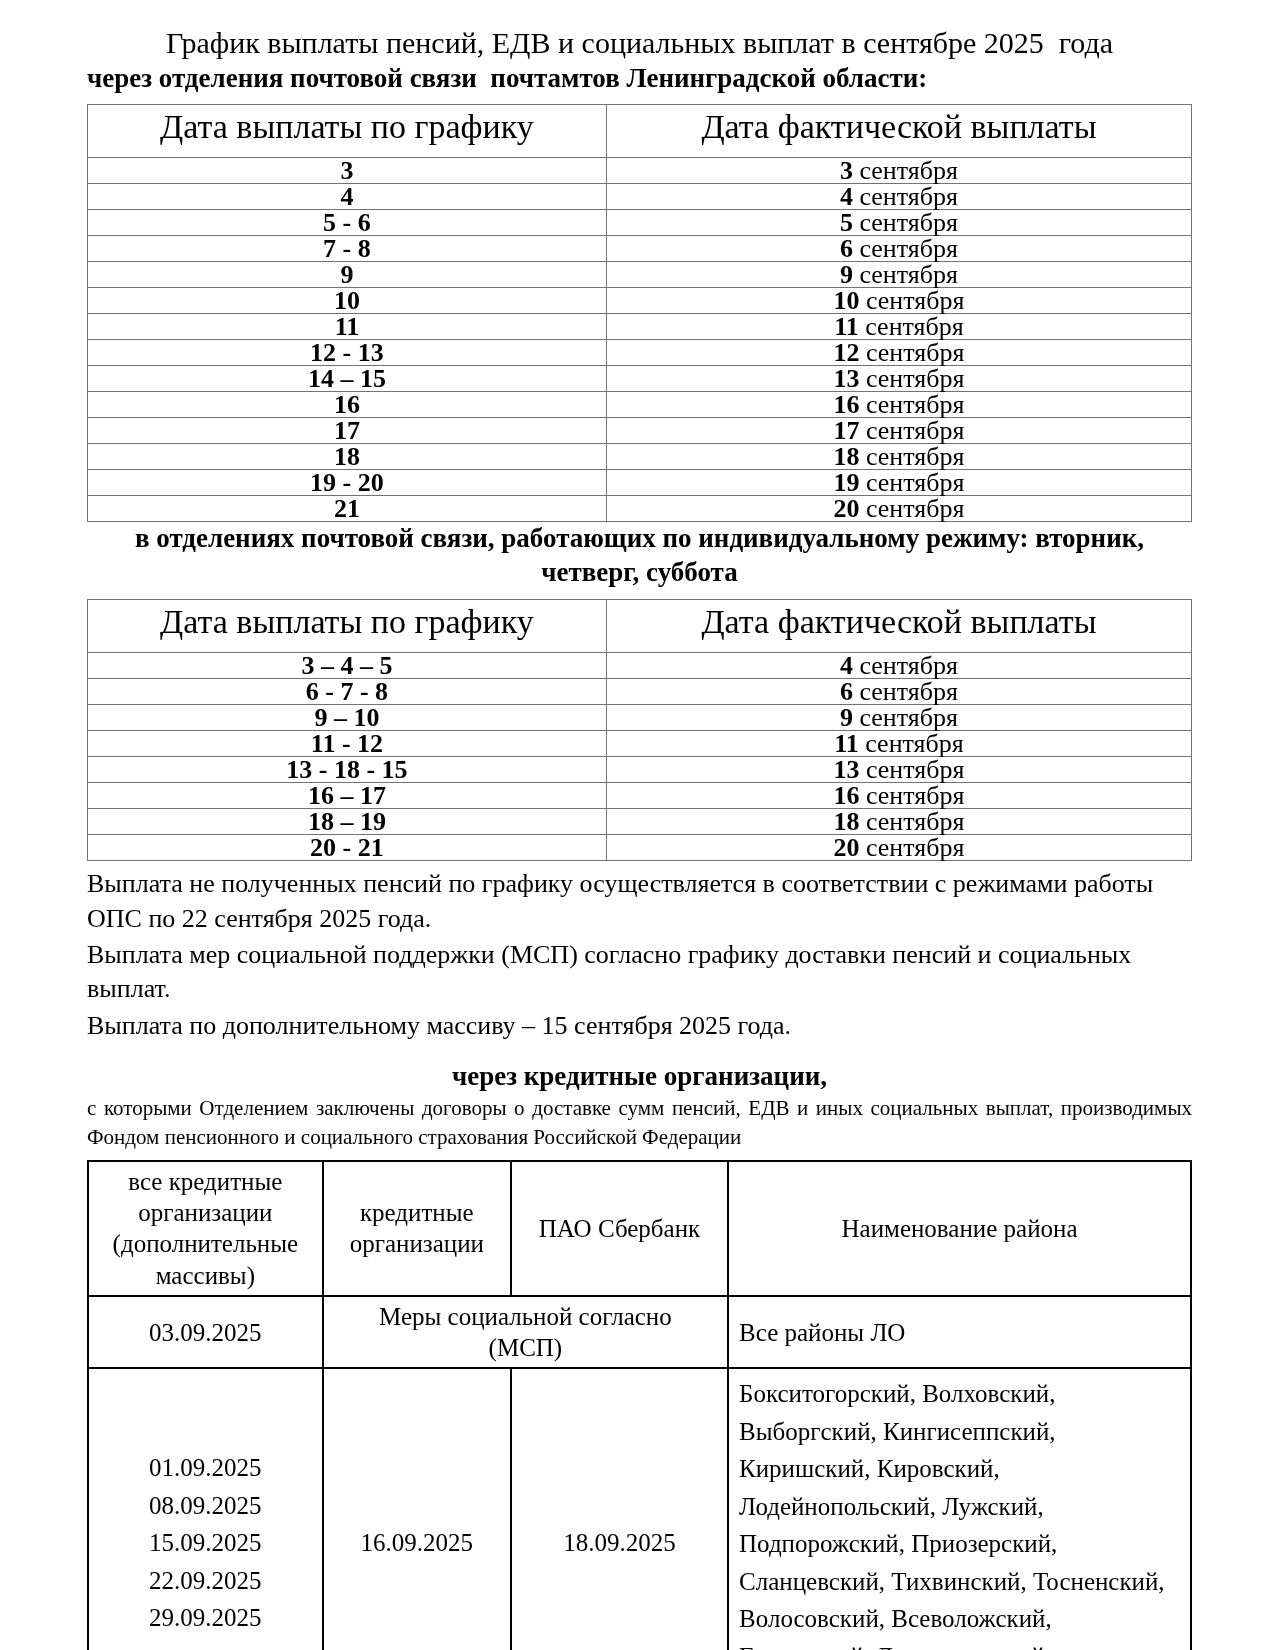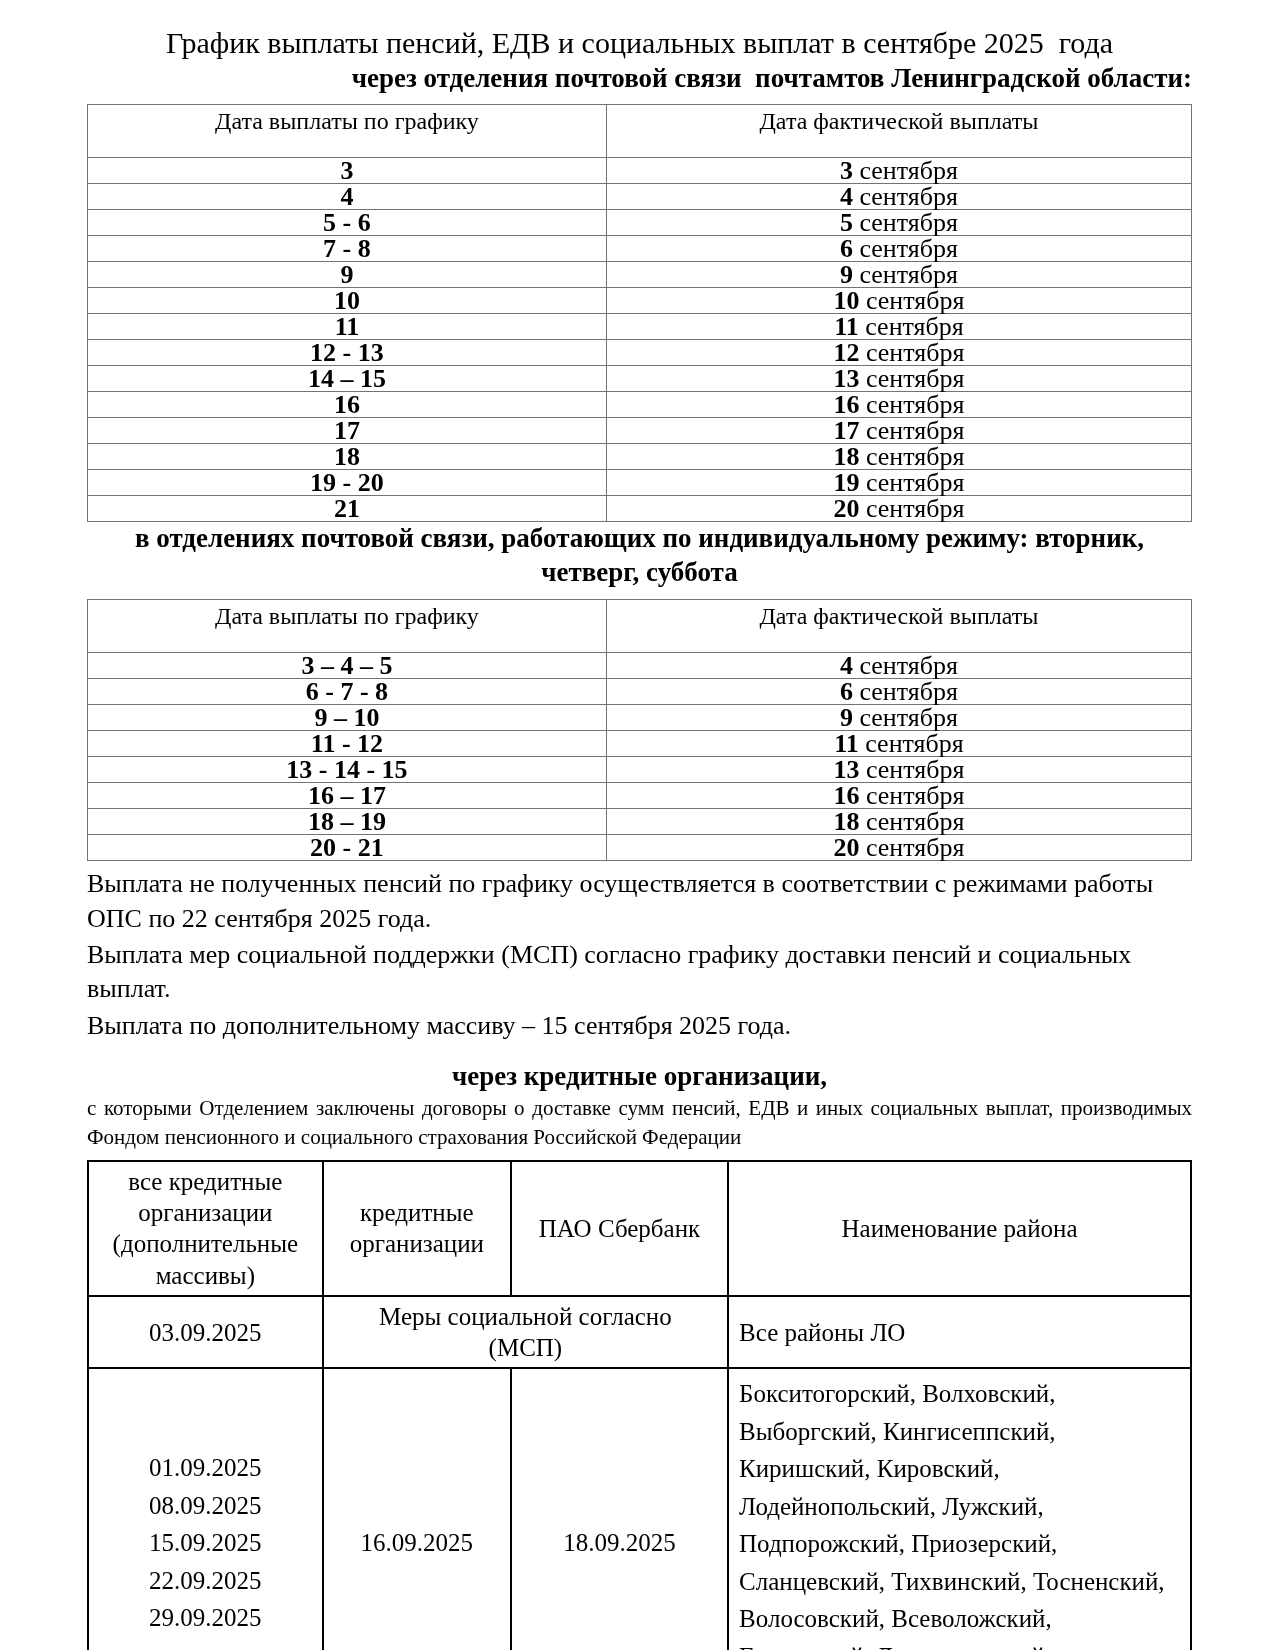--- a/index.html
+++ b/index.html
@@ -2,25 +2,25 @@
 <html><head>
 <meta charset="utf-8">
 <style>
   html,body{margin:0;padding:0;background:#fff;}
   body{
     width:1275px;height:1650px;overflow:hidden;color:#000;
     font-family:"Liberation Serif","DejaVu Serif",serif;
   }
   .page{box-sizing:border-box;width:1275px;height:1196px;padding:24px 83px 0 87px;}
   .title1{font-size:30px;text-align:center;line-height:1.25;white-space:pre-wrap;}
-  .title2{font-size:27px;font-weight:bold;text-align:right;line-height:1.2;white-space:pre-wrap;}
+  .title2{font-size:27px;font-weight:bold;text-align:left;line-height:1.2;white-space:pre-wrap;}
 
   table.sched{width:1105px;border-collapse:collapse;margin-top:10px;}
   table.sched th{
-    border:1px solid #737373;font-weight:normal;font-size:24px;
+    border:1px solid #737373;font-weight:normal;font-size:34px;
     text-align:center;vertical-align:top;height:48px;padding-top:3px;
   }
   table.sched th.c1{width:47%;}
   table.sched td{
     border:1px solid #737373;font-size:26px;text-align:center;
     height:25px;line-height:25px;padding:0;
   }
   table.sched td.g{font-weight:bold;}
   table.sched td.f b{font-weight:bold;}
 
@@ -142,21 +142,21 @@
         </tr>
         <tr>
           <td class="g">9 – 10</td>
           <td class="f"><b>9</b> сентября</td>
         </tr>
         <tr>
           <td class="g">11 - 12</td>
           <td class="f"><b>11</b> сентября</td>
         </tr>
         <tr>
-          <td class="g">13 - 14 - 15</td>
+          <td class="g">13 - 18 - 15</td>
           <td class="f"><b>13</b> сентября</td>
         </tr>
         <tr>
           <td class="g">16 – 17</td>
           <td class="f"><b>16</b> сентября</td>
         </tr>
         <tr>
           <td class="g">18 – 19</td>
           <td class="f"><b>18</b> сентября</td>
         </tr>

